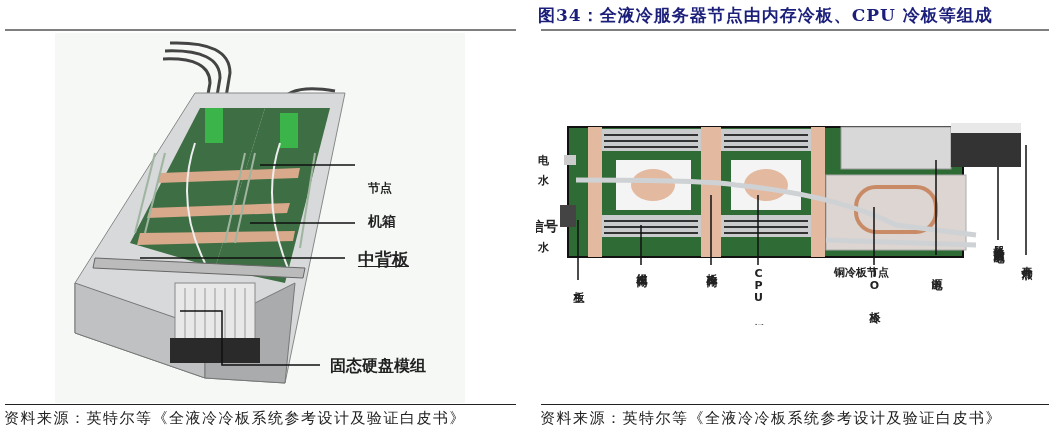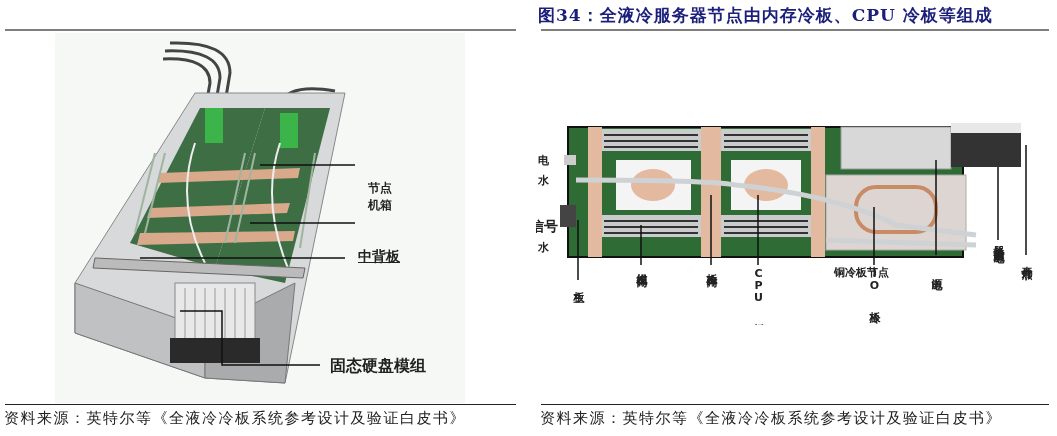--- a/index.html
+++ b/index.html
@@ -81,22 +81,22 @@
       <rect x="115" y="305" width="90" height="25" fill="#2a2a2a"></rect>
 
       <g stroke="#111" stroke-width="1.5" fill="none">
         <line x1="205" y1="132" x2="300" y2="132"></line>
         <line x1="195" y1="190" x2="300" y2="190"></line>
         <line x1="85" y1="225" x2="290" y2="225"></line>
         <polyline points="125,278 167,278 167,332 265,332"></polyline>
       </g>
     </svg>
     <div class="lbl" style="left:313px;top:123px;font-size:12px;margin-top:24px;">节点</div>
-    <div class="lbl" style="left:313px;top:164px;font-size:12px;">机箱</div>
-    <div class="lbl" style="left:303px;top:215px;font-size:14px;text-decoration:underline;">中背板</div>
+    <div class="lbl" style="left:313px;top:180px;font-size:14px;">机箱</div>
+    <div class="lbl" style="left:303px;top:215px;font-size:17px;text-decoration:underline;">中背板</div>
     <div class="lbl" style="left:275px;top:323px;font-size:16px;">固态硬盘模组</div>
   </div>
 
   <div class="rule-bottom" style="left:5px;width:511px;"></div>
   <div class="source">资料来源：英特尔等《全液冷冷板系统参考设计及验证白皮书》</div>
 </div>
 
 <div class="panel" style="left:528px;width:529px;">
   <div class="fig-title" style="left:10px;">图34：全液冷服务器节点由内存冷板、CPU 冷板等组成</div>
   <div class="rule-top" style="left:13px;width:508px;"></div>

